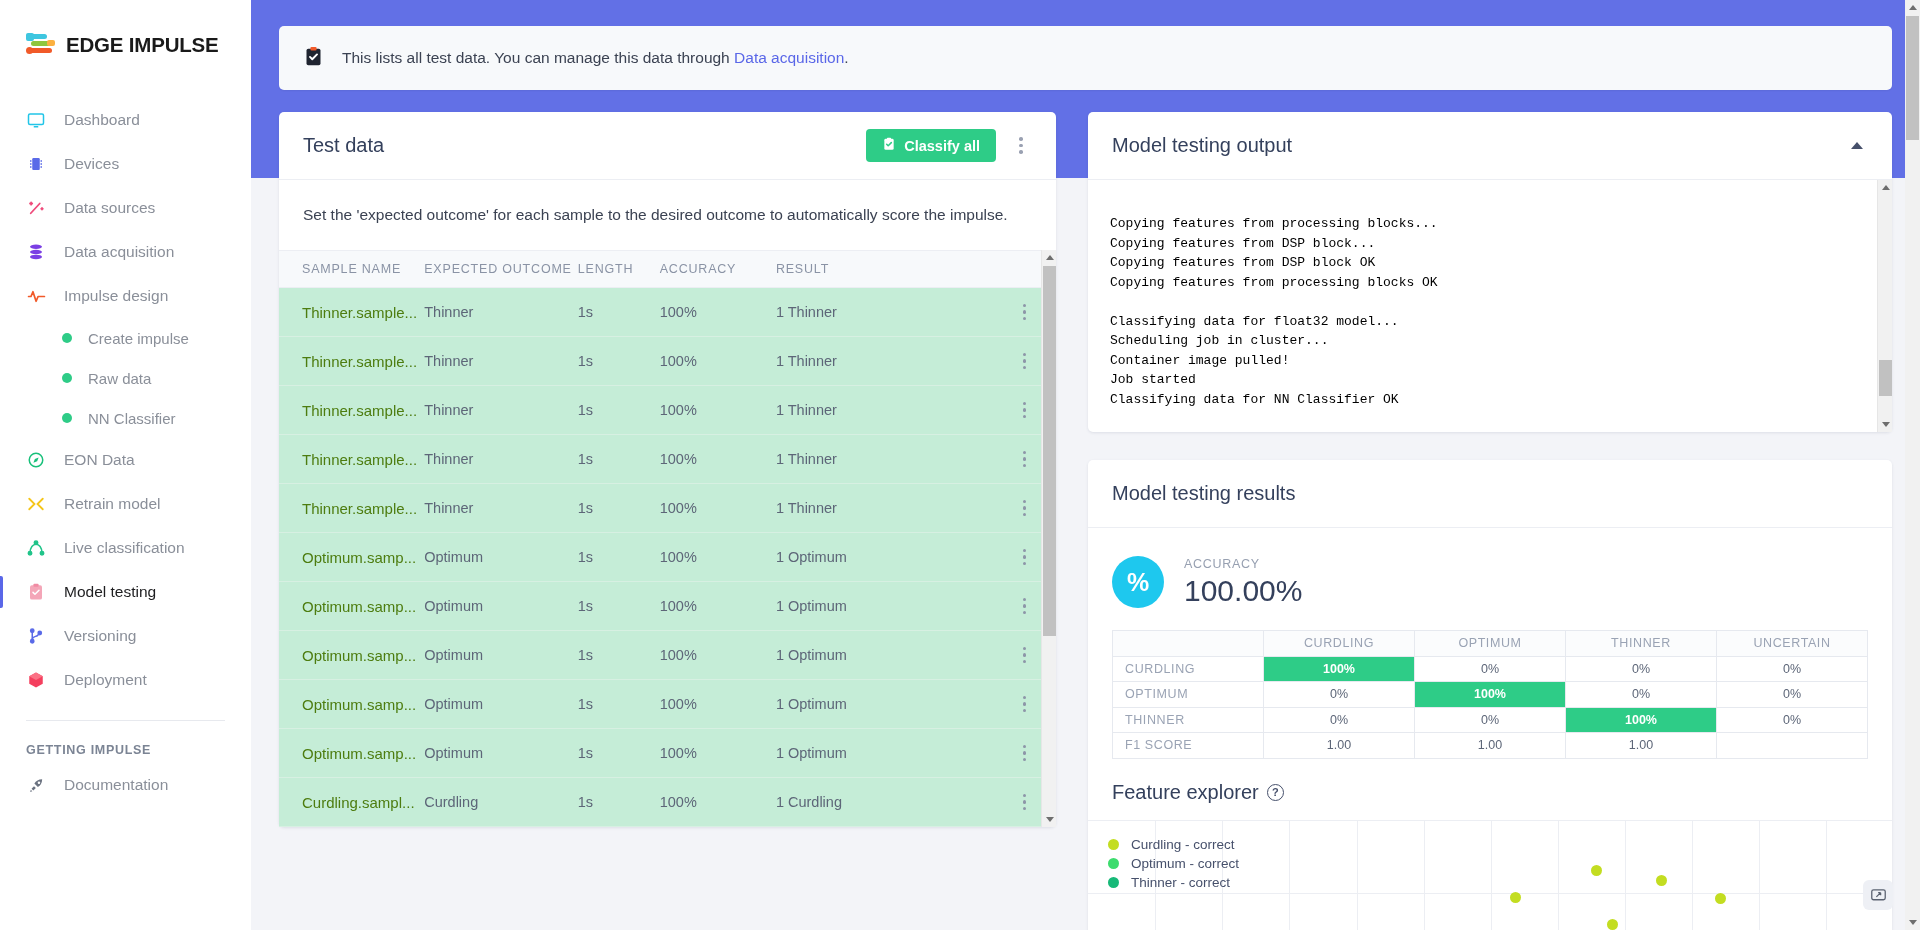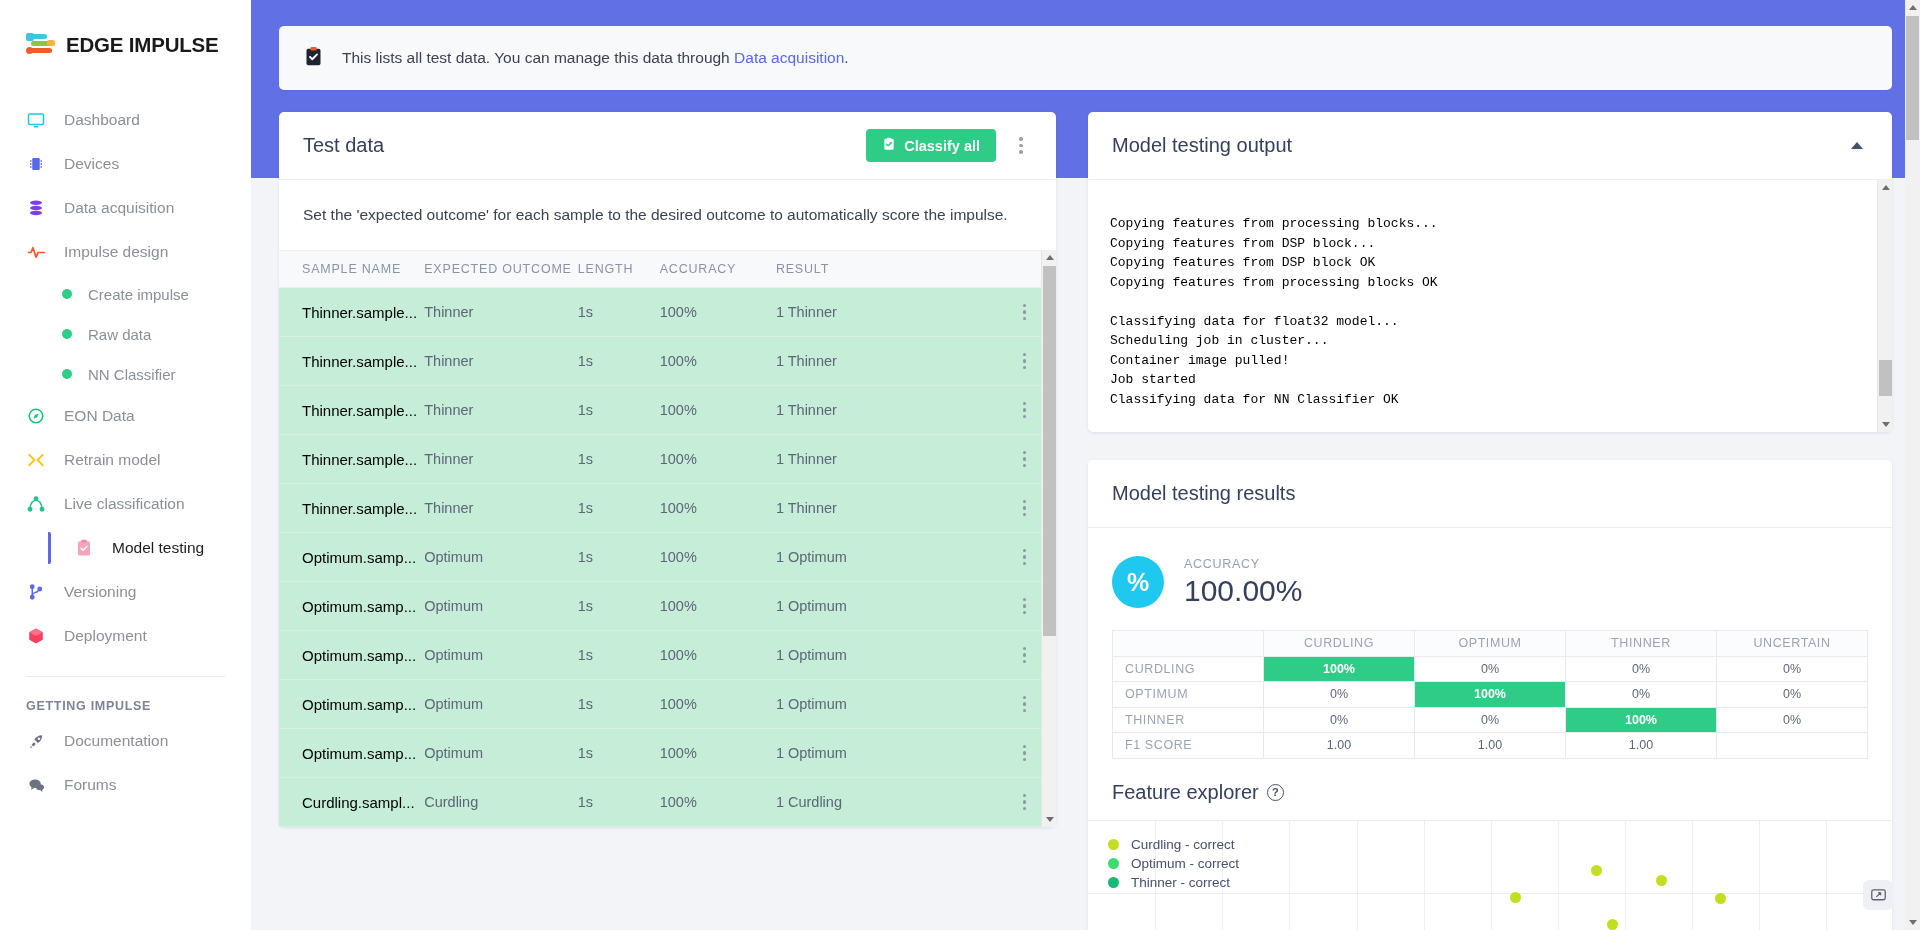--- a/index.html
+++ b/index.html
@@ -22,21 +22,21 @@
   .logo-text {
     font-size: 20.5px; font-weight: 700; letter-spacing: -0.2px;
     color: #1a1a1a; font-family: "Liberation Sans", sans-serif;
   }
   .nav { margin-top: 40px; }
   .nav-item {
     display: flex; align-items: center; height: 44px;
     padding-left: 26px; gap: 18px; cursor: pointer; position: relative;
     font-size: 15.5px; color: #8a8f99;
   }
-  .nav-item.active { color: #1d1d1f; font-weight: 400; margin-left: 48px; }
+  .nav-item.active { color: #1d1d1f; font-weight: 400; }
   .nav-item.active::before {
     content: ""; position: absolute; left: 0; top: 6px; bottom: 6px;
     width: 3px; background: #5a67e8; border-radius: 0 2px 2px 0;
   }
   .nav-ico { width: 20px; height: 20px; flex: 0 0 20px; display: flex; align-items: center; justify-content: center; }
   .nav-ico svg { display: block; }
   .sub-item {
     display: flex; align-items: center; height: 40px;
     padding-left: 62px; gap: 16px; cursor: pointer;
     font-size: 15px; color: #8a8f99;
@@ -96,21 +96,21 @@
   .tbl { width: 100%; border-collapse: collapse; table-layout: fixed; }
   .tbl thead th {
     background: #f7f9fb; text-align: left; font-size: 12.5px; letter-spacing: 0.8px;
     color: #8a93a5; font-weight: 400; padding: 11px 0 11px 0; border-top: 1px solid #eceef3;
     border-bottom: 1px solid #eceef3;
   }
   .tbl tbody td {
     font-size: 14.5px; color: #5d6678; padding: 0; height: 49px;
     border-bottom: 1px solid #d7f0e2; background: #c5edd7;
   }
-  .tbl tbody tr td:first-child { color: #000000; font-size: 15px; }
+  .tbl tbody tr td:first-child { color: #4d7c0f; font-size: 15px; }
   .c1 { width: 140px; padding-left: 23px !important; }
   .c2 { width: 148px; }
   .c3 { width: 79px; }
   .c4 { width: 112px; }
   .c5 { width: 210px; }
   .c6 { width: 60px; }
   .tbl thead .c1 { padding-left: 23px; }
   .row-kebab { display: flex; flex-direction: column; gap: 3px; align-items: center; }
   .row-kebab i { width: 3.2px; height: 3.2px; border-radius: 50%; background: #8d96a8; }
 
@@ -217,20 +217,30 @@
               <rect x="7" y="4" width="10" height="16" rx="1.5"></rect>
               <rect x="4" y="7" width="2" height="2"></rect>
               <rect x="4" y="11" width="2" height="2"></rect>
               <rect x="4" y="15" width="2" height="2"></rect>
               <rect x="18" y="7" width="2" height="2"></rect>
               <rect x="18" y="11" width="2" height="2"></rect>
               <rect x="18" y="15" width="2" height="2"></rect>
             </svg>
         </span>
         <span>Devices</span>
+      </div>
+      <div class="nav-item">
+        <span class="nav-ico">
+          <svg width="18" height="18" viewBox="0 0 24 24" stroke="#ef4b7b" stroke-width="2.4" fill="none" stroke-linecap="round">
+              <path d="M5 19L17 6"></path>
+              <path d="M4 6h3M5.5 4.5v3"></path>
+              <path d="M19 13h2M20 12v2"></path>
+            </svg>
+        </span>
+        <span>Data sources</span>
       </div>
       <div class="nav-item">
         <span class="nav-ico">
           <svg width="18" height="18" viewBox="0 0 24 24" fill="#7b3fe4">
               <ellipse cx="12" cy="5" rx="8" ry="3"></ellipse>
               <ellipse cx="12" cy="12" rx="8" ry="3"></ellipse>
               <ellipse cx="12" cy="18.5" rx="8" ry="3"></ellipse>
             </svg>
         </span>
         <span>Data acquisition</span>

